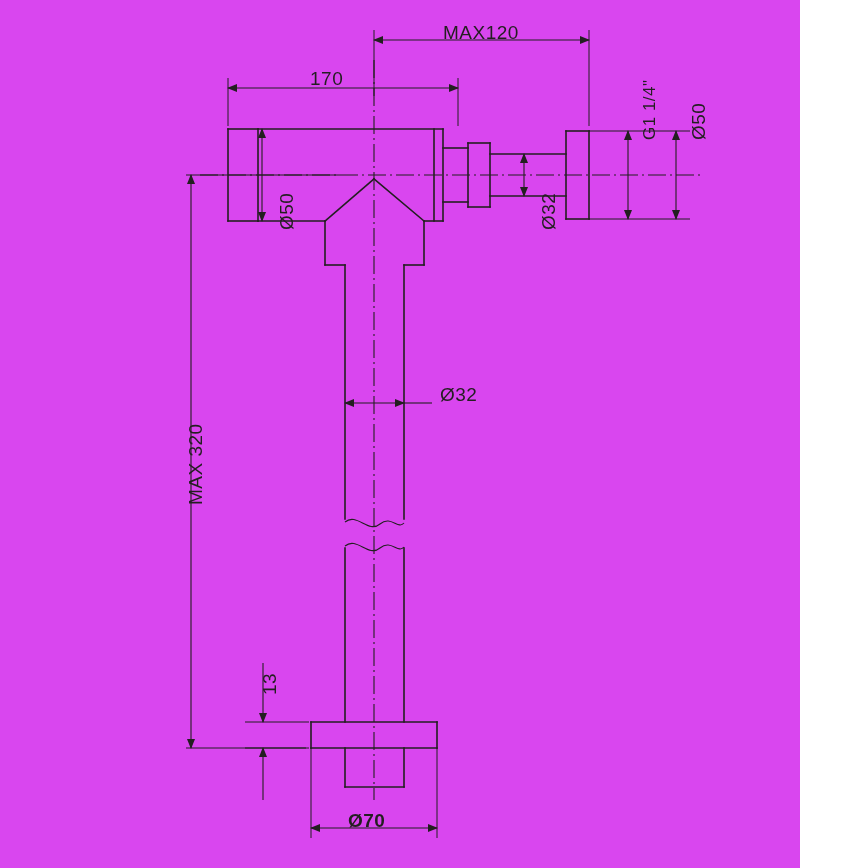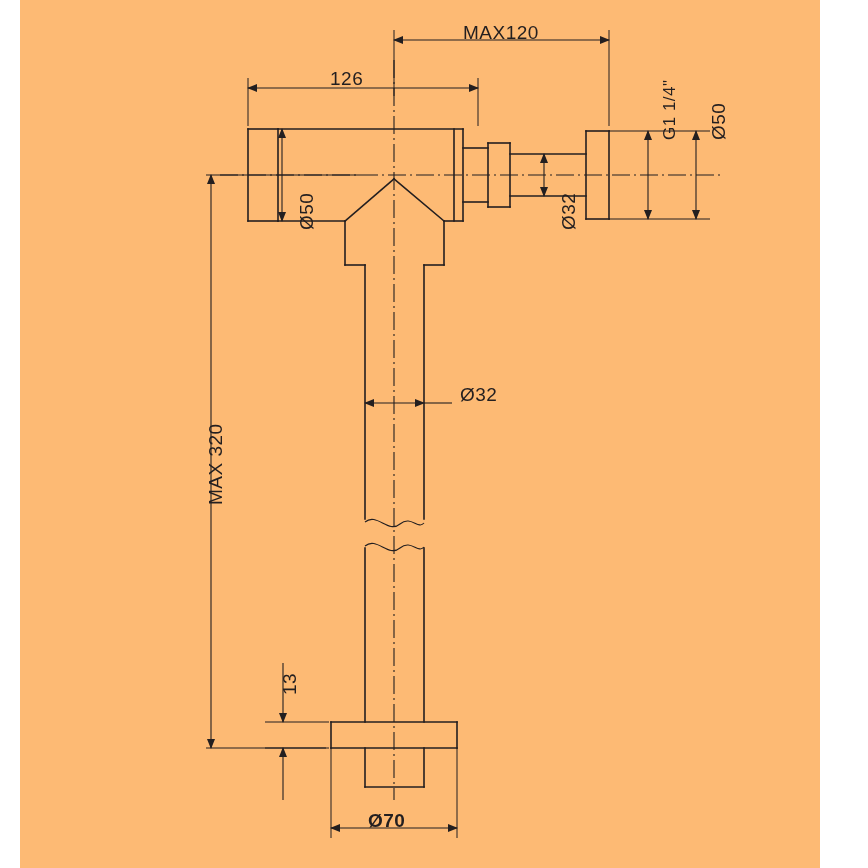--- a/index.html
+++ b/index.html
@@ -7,23 +7,22 @@
     padding: 0;
     background: #ffffff;
   }
   body {
     font-family: "Liberation Sans", sans-serif;
   }
   #sheet {
     position: relative;
     width: 800px;
     height: 868px;
-    background: #fdba74;
+    background: #d946ef;
     overflow: hidden;
-    margin-left: 20px;
   }
   svg.drawing {
     position: absolute;
     left: 0;
     top: 0;
     width: 868px;
     height: 868px;
   }
   .ln {
     stroke: #231f20;
@@ -205,21 +204,21 @@
 
     <g>
       <line class="extline" x1="311" y1="748" x2="311" y2="838"></line>
       <line class="extline" x1="437" y1="748" x2="437" y2="838"></line>
       <line class="dimline" x1="311" y1="828" x2="437" y2="828" marker-start="url(#ahs)" marker-end="url(#ah)"></line>
     </g>
   </svg>
 
   <div class="lbl" style="left:443px; top:22px;">MAX120</div>
 
-  <div class="lbl" style="left:310px; top:68px;">126</div>
+  <div class="lbl" style="left:310px; top:68px;">170</div>
 
   <div class="lbl vert" style="left:276px; top:230px;">Ø50</div>
 
   <div class="lbl vert" style="left:538px; top:230px;">Ø32</div>
 
   <div class="lbl vert small" style="left:640px; top:140px;">G1 1/4"</div>
 
   <div class="lbl vert" style="left:688px; top:140px;">Ø50</div>
 
   <div class="lbl" style="left:440px; top:384px;">Ø32</div>

